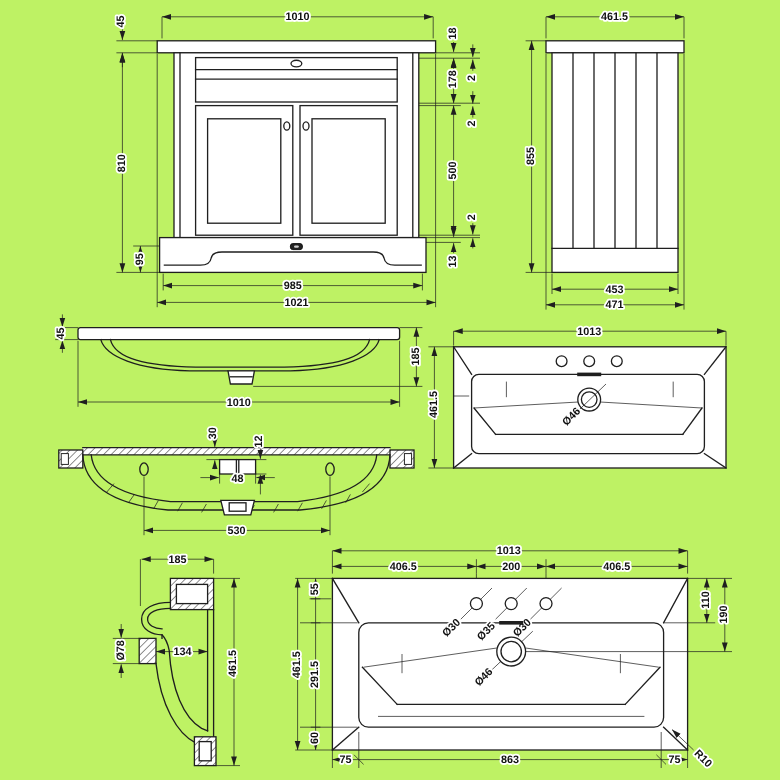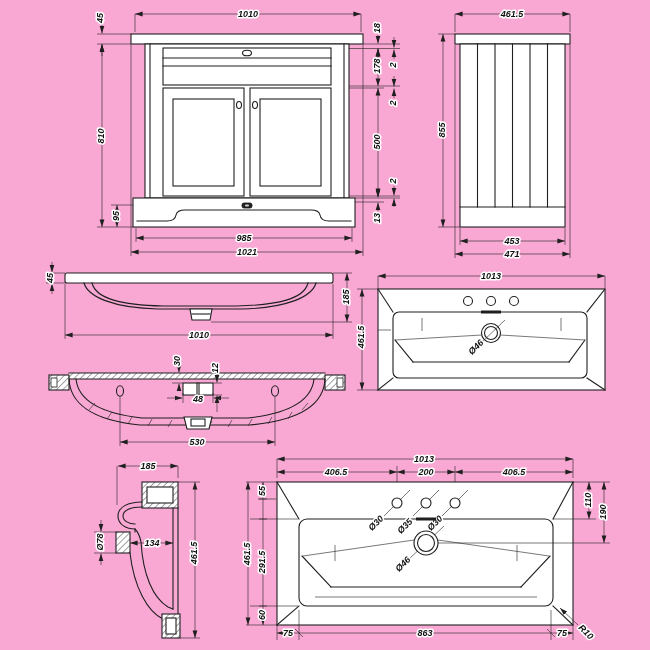--- a/index.html
+++ b/index.html
@@ -1,16 +1,16 @@
 <!DOCTYPE html>
 <html><head>
 <meta charset="utf-8">
 <style>
   html,body{margin:0;padding:0;background:#ffffff;}
-  .stage{width:650px;height:650px;background:#f9a8d4;position:relative;font-family:"Liberation Sans",sans-serif;font-style:italic;}
+  .stage{width:650px;height:650px;background:#bef264;position:relative;font-family:"Liberation Sans",sans-serif;}
   svg{display:block;}
   .s{stroke:#1f1f1f;stroke-width:1.1;fill:none;stroke-linecap:square;}
   .sf{stroke:#1f1f1f;stroke-width:1.1;fill:#fff;}
   .t{stroke:#1f1f1f;stroke-width:0.6;fill:none;}
   .lbl{font-family:"Liberation Sans",sans-serif;font-size:9px;font-weight:bold;fill:#111;
        text-anchor:middle;dominant-baseline:central;paint-order:stroke;stroke:#fff;stroke-width:3px;stroke-linejoin:round;}
   .dark{fill:#222;stroke:#111;stroke-width:0.8;}
 </style>
 </head>
 <body>

